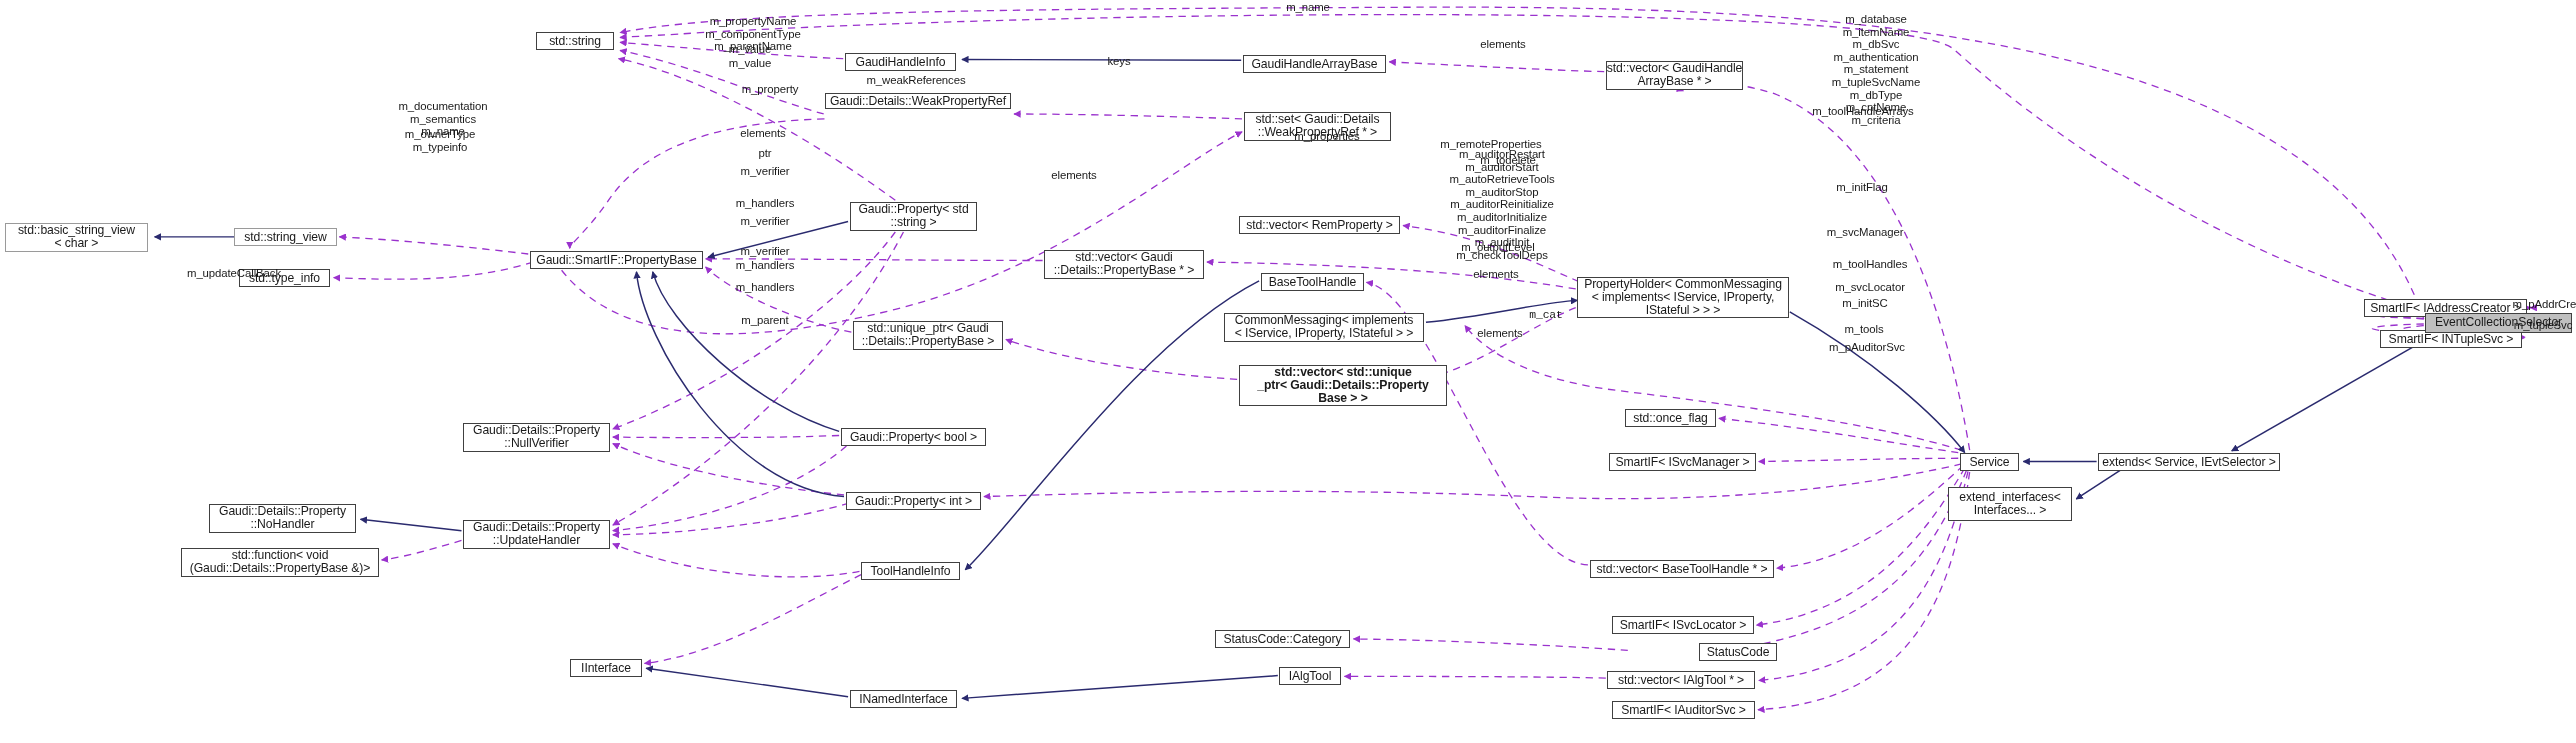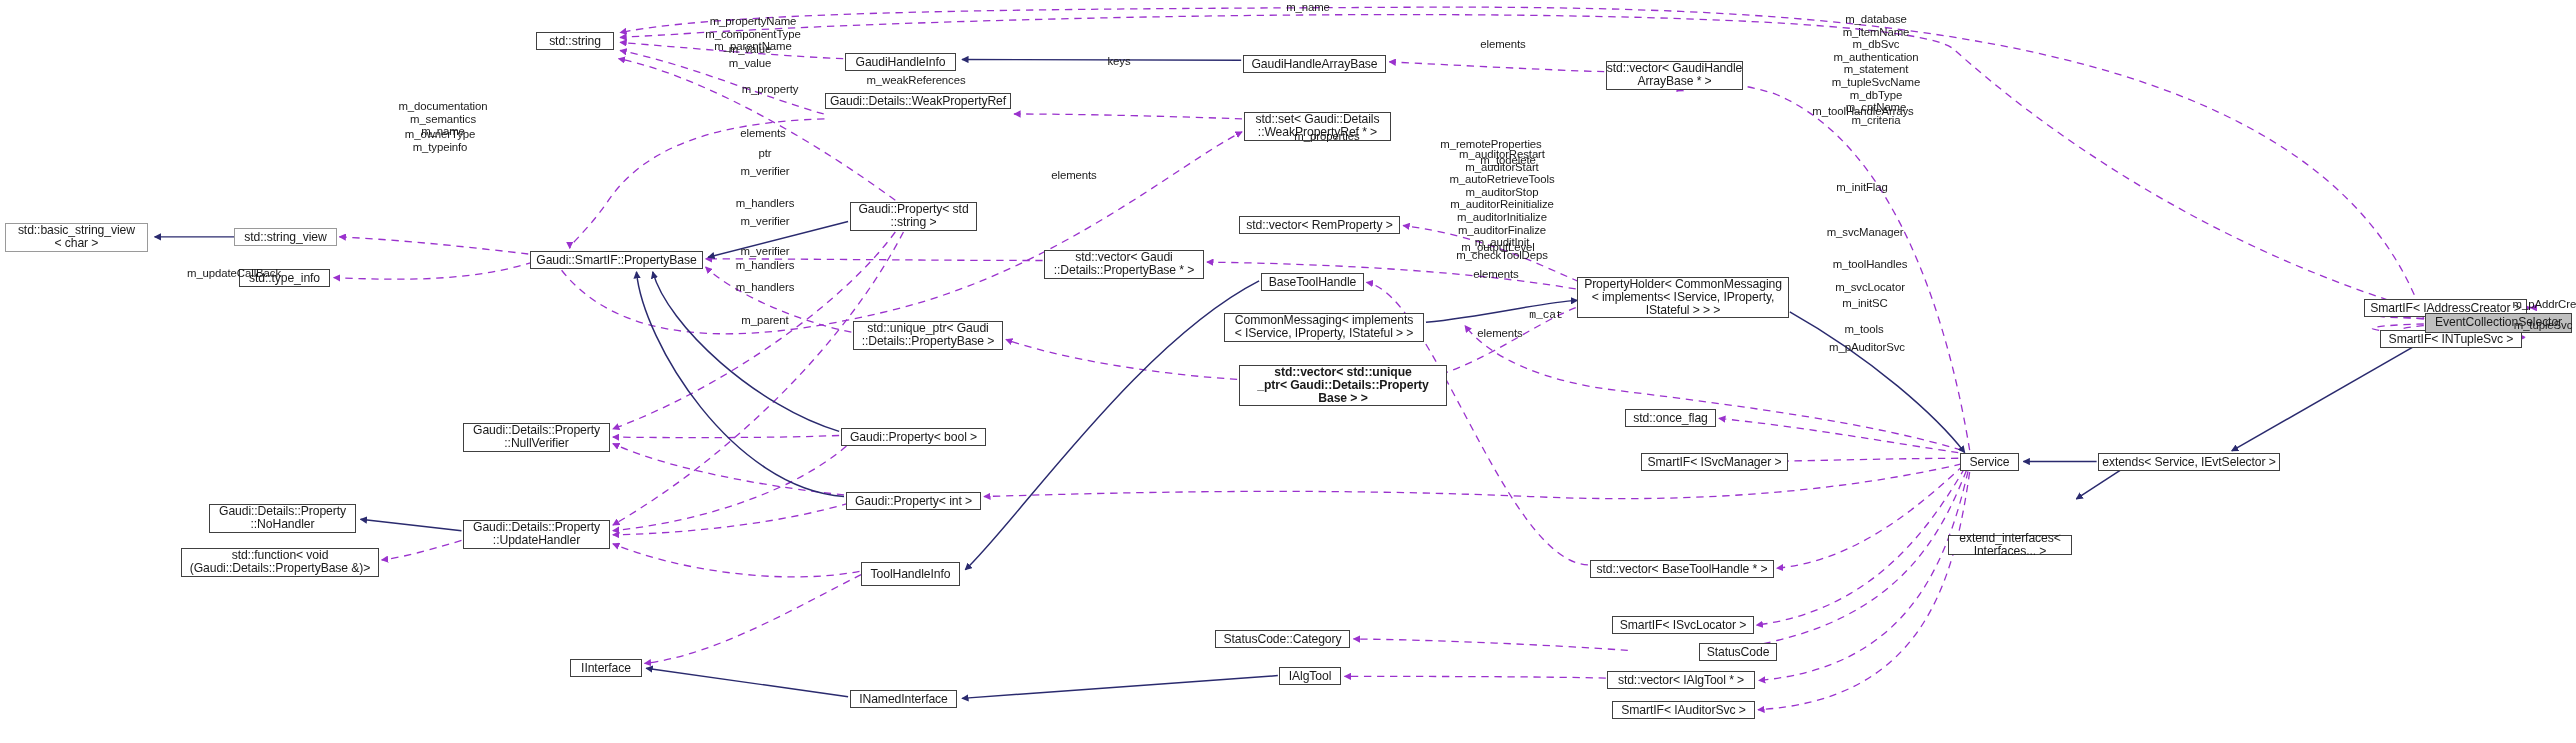--- a/index.html
+++ b/index.html
@@ -188,21 +188,21 @@
 ::UpdateHandler</div>
       <div class="node" style="left: 570px; top: 659px; width: 72px; height: 18px;">IInterface</div>
       <div class="node" style="left: 536px; top: 32px; width: 78px; height: 18px;">std::string</div>
       <div class="node" style="left: 530px; top: 251px; width: 173px; height: 18px;">Gaudi::SmartIF::PropertyBase</div>
       <div class="node" style="left: 850px; top: 202px; width: 127px; height: 28.5px;">Gaudi::Property&lt; std
 ::string &gt;</div>
       <div class="node" style="left: 853px; top: 321px; width: 150px; height: 28.5px;">std::unique_ptr&lt; Gaudi
 ::Details::PropertyBase &gt;</div>
       <div class="node" style="left: 841px; top: 428px; width: 145px; height: 18px;">Gaudi::Property&lt; bool &gt;</div>
       <div class="node" style="left: 846px; top: 492px; width: 135px; height: 18px;">Gaudi::Property&lt; int &gt;</div>
-      <div class="node" style="left: 861px; top: 562px; width: 99px; height: 24px;">ToolHandleInfo</div>
+      <div class="node" style="left: 861px; top: 562px; width: 99px; height: 18px;">ToolHandleInfo</div>
       <div class="node" style="left: 850px; top: 690px; width: 107px; height: 18px;">INamedInterface</div>
       <div class="node" style="left: 845px; top: 53px; width: 111px; height: 18px;">GaudiHandleInfo</div>
       <div class="node" style="left: 825px; top: 93px; width: 186px; height: 16px;">Gaudi::Details::WeakPropertyRef</div>
       <div class="node" style="left: 1044px; top: 250px; width: 160px; height: 28.5px;">std::vector&lt; Gaudi
 ::Details::PropertyBase * &gt;</div>
       <div class="node" style="left: 1224px; top: 313px; width: 200px; height: 28.5px;">CommonMessaging&lt; implements
 &lt; IService, IProperty, IStateful &gt; &gt;</div>
       <div class="node" style="left: 1239px; top: 365px; width: 208px; height: 41px; font-weight: bold;">std::vector&lt; std::unique
 _ptr&lt; Gaudi::Details::Property
 Base &gt; &gt;</div>
@@ -212,28 +212,28 @@
       <div class="node" style="left: 1243px; top: 55px; width: 143px; height: 18px;">GaudiHandleArrayBase</div>
       <div class="node" style="left: 1244px; top: 112px; width: 147px; height: 28.5px;">std::set&lt; Gaudi::Details
 ::WeakPropertyRef * &gt;</div>
       <div class="node" style="left: 1239px; top: 216px; width: 161px; height: 18px;">std::vector&lt; RemProperty &gt;</div>
       <div class="node" style="left: 1606px; top: 61px; width: 137px; height: 28.5px;">std::vector&lt; GaudiHandle
 ArrayBase * &gt;</div>
       <div class="node" style="left: 1577px; top: 277px; width: 212px; height: 41px;">PropertyHolder&lt; CommonMessaging
 &lt; implements&lt; IService, IProperty,
 IStateful &gt; &gt; &gt;</div>
       <div class="node" style="left: 1625px; top: 409px; width: 91px; height: 18px;">std::once_flag</div>
-      <div class="node" style="left: 1609px; top: 453px; width: 147px; height: 18px; margin-left: 32px;">SmartIF&lt; ISvcManager &gt;</div>
+      <div class="node" style="left: 1609px; top: 453px; width: 147px; height: 18px;">SmartIF&lt; ISvcManager &gt;</div>
       <div class="node" style="left: 1590px; top: 560px; width: 184px; height: 18px;">std::vector&lt; BaseToolHandle * &gt;</div>
       <div class="node" style="left: 1612px; top: 616px; width: 142px; height: 18px;">SmartIF&lt; ISvcLocator &gt;</div>
       <div class="node" style="left: 1699px; top: 643px; width: 78px; height: 18px;">StatusCode</div>
       <div class="node" style="left: 1607px; top: 671px; width: 148px; height: 18px;">std::vector&lt; IAlgTool * &gt;</div>
       <div class="node" style="left: 1612px; top: 701px; width: 143px; height: 18px;">SmartIF&lt; IAuditorSvc &gt;</div>
       <div class="node" style="left: 1960px; top: 453px; width: 59px; height: 18px;">Service</div>
-      <div class="node" style="left: 1948px; top: 487px; width: 124px; height: 20px; margin-top: 48px;">extend_interfaces&lt;
+      <div class="node" style="left: 1948px; top: 487px; width: 124px; height: 34px;">extend_interfaces&lt;
 Interfaces... &gt;</div>
       <div class="node" style="left: 2098px; top: 453px; width: 182px; height: 18px;">extends&lt; Service, IEvtSelector &gt;</div>
       <div class="node" style="left: 2364px; top: 299px; width: 163px; height: 18px;">SmartIF&lt; IAddressCreator &gt;</div>
       <div class="node" style="left: 2380px; top: 330px; width: 142px; height: 18px;">SmartIF&lt; INTupleSvc &gt;</div>
       <div class="node highlight" style="left: 2425px; top: 313px; width: 147px; height: 19.5px;">EventCollectionSelector</div>
     </div>
   <div id="labels-layer">
       <div class="edge-label" style="left: 1308px; top: 7.3px;">m_name</div>
       <div class="edge-label" style="left: 753px; top: 34px;">m_propertyName
 m_componentType

